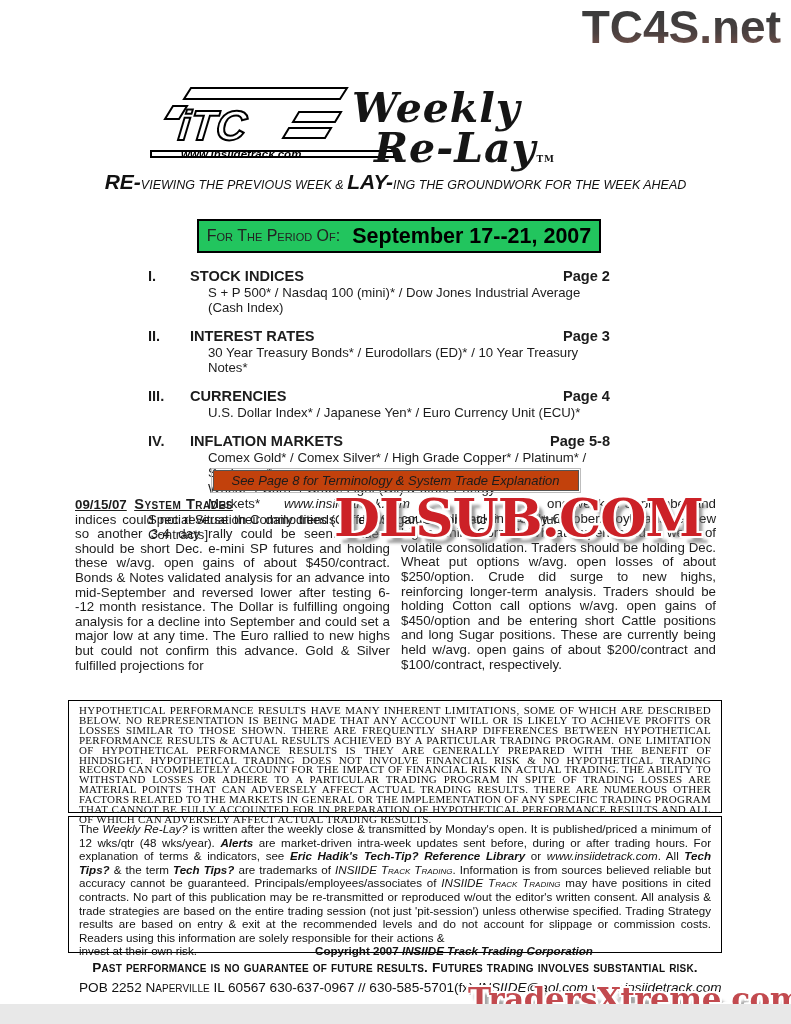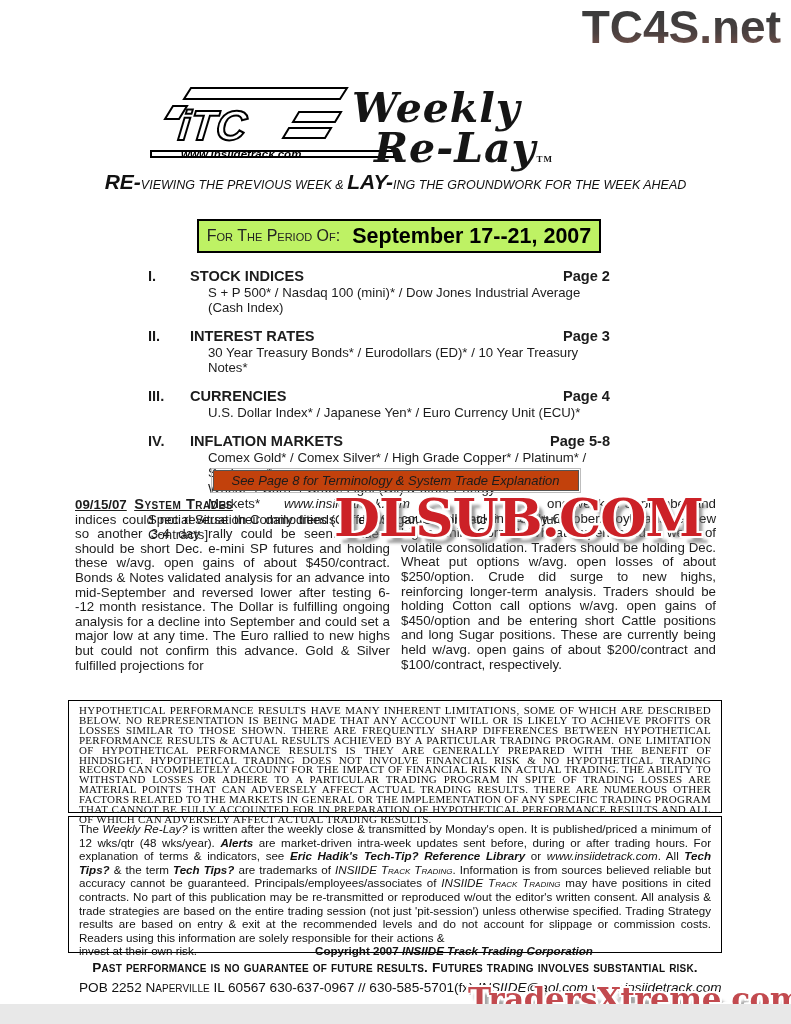--- a/index.html
+++ b/index.html
@@ -22,32 +22,32 @@
   .logo-stripe {
     position:absolute; top:150px; left:150px; width:245px; height:8px;
     border:2px solid #000; transform:skewX(-38);
   }
   .brand {
     position:absolute; top:88px; left:352px;
     font-family:"DejaVu Serif", serif; font-style:italic; font-weight:bold; color:#151515;
   }
   .brand-line1 { font-size:41px; line-height:40px; letter-spacing:1px; }
   .brand-line2 { font-size:41px; line-height:40px; margin-left:22px; letter-spacing:1px; }
-  .brand-tm { font-size:9px; font-style:normal; vertical-align:baseline;font-family:Liberation Serif, serif; }
+  .brand-tm { font-size:9px; font-style:normal; vertical-align:baseline; }
   .tagline {
     position:absolute; top:170px; left:0; width:100%; text-align:center;
     font-style:italic; font-size:12.5px; color:#111; white-space:nowrap;
   }
   .tagline .big { font-size:21px; font-weight:bold; font-style:italic; }
   .tagline .mid { font-size:12.5px; }
   
   .period-box {
     position:absolute; top:219px; left:197px; width:404px; height:34px;
     border:2px solid #000; display:flex; align-items:center; justify-content:center; gap:12px;
-    background:#bef264;
+    background:#22c55e;
   }
   .period-label { font-variant:small-caps; font-size:16px; color:#222; }
   .period-value { font-weight:bold; font-size:21.5px; color:#000; letter-spacing:0px; }
   
   .toc { position:absolute; top:268px; left:148px; width:462px; }
   .toc-item { margin-bottom:13px; }
   .toc-head { display:flex; font-weight:bold; font-size:14.6px; }
   .toc-num { width:42px; }
   .toc-title { flex:1; }
   .toc-sub { margin-left:60px; font-size:13.2px; margin-top:1px; }

